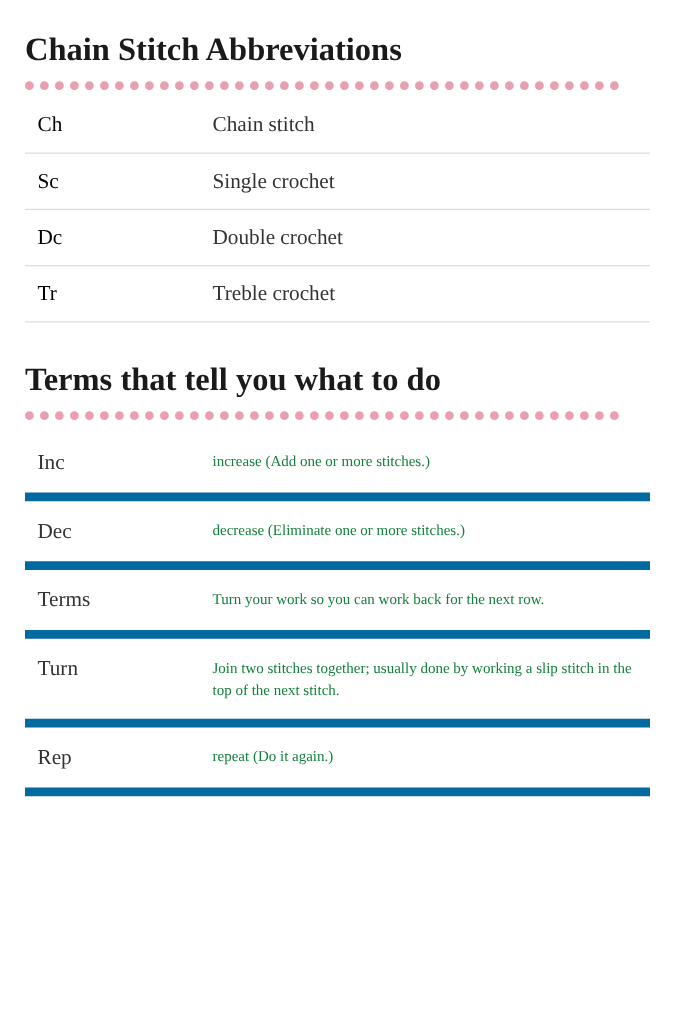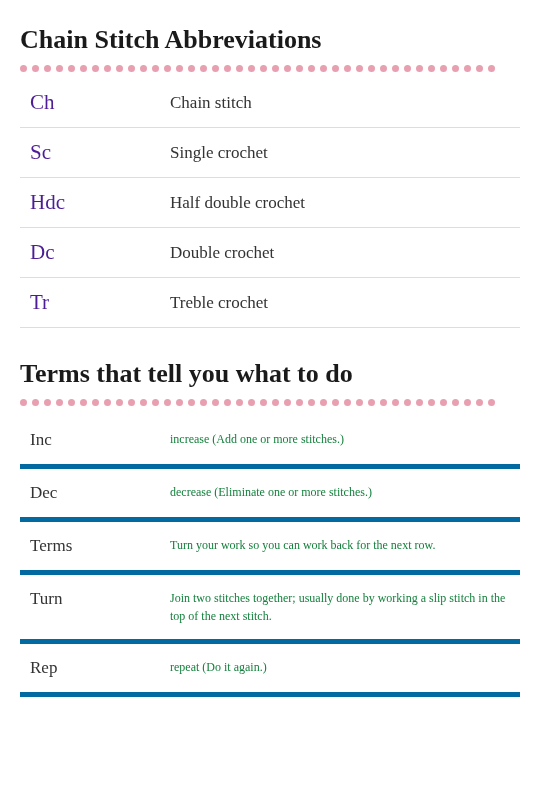--- a/index.html
+++ b/index.html
@@ -60,38 +60,38 @@
       border-top: none;
     }
 
     .stitch-table td {
       padding: 12px 10px;
       vertical-align: middle;
     }
 
     .abbr-col {
       width: 140px;
-      font-size: 21px;
-      color: #4c1d95;
+      font-size: 17px;
+      color: #000000;
       padding-left: 30px;
     }
 
     .desc-col {
       font-size: 17px;
       color: #333;
       padding-left: 30px;
     }
 
     .terms-table {
       width: 100%;
       border-collapse: collapse;
     }
 
     .terms-table tr {
-      border-bottom: 5px solid #0369a1;
+      border-bottom: 7px solid #0369a1;
     }
 
     .terms-table td {
       padding: 14px 10px;
       vertical-align: top;
     }
 
     .term-abbr-col {
       width: 140px;
       font-size: 17px;
@@ -166,24 +166,20 @@
     <tbody>
         <tr>
       <td class="abbr-col">Ch</td>
       <td class="desc-col">Chain stitch</td>
     </tr>
     <tr>
       <td class="abbr-col">Sc</td>
       <td class="desc-col">Single crochet</td>
     </tr>
     <tr>
-      <td class="abbr-col">Hdc</td>
-      <td class="desc-col">Half double crochet</td>
-    </tr>
-    <tr>
       <td class="abbr-col">Dc</td>
       <td class="desc-col">Double crochet</td>
     </tr>
     <tr>
       <td class="abbr-col">Tr</td>
       <td class="desc-col">Treble crochet</td>
     </tr>
   </tbody>
     </table>
 

